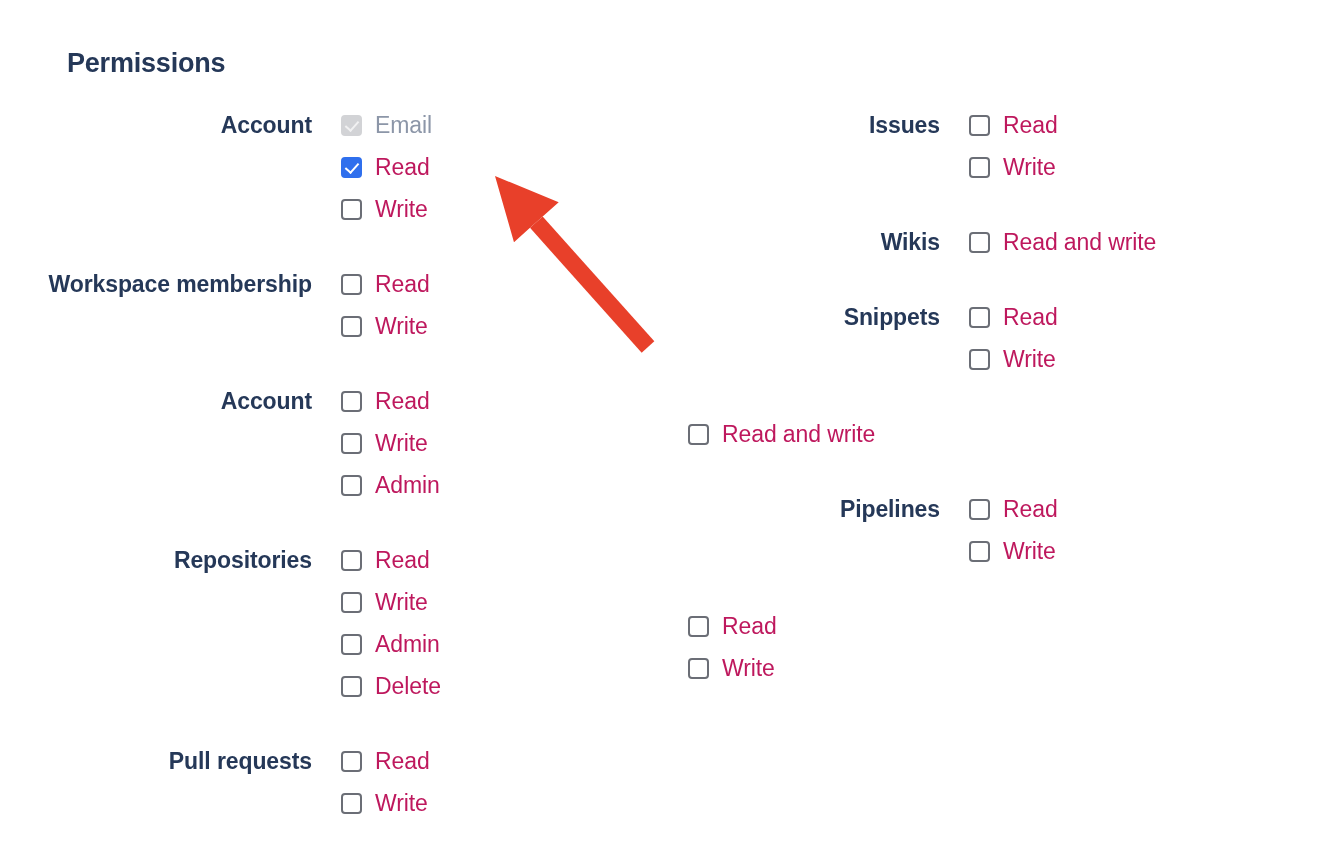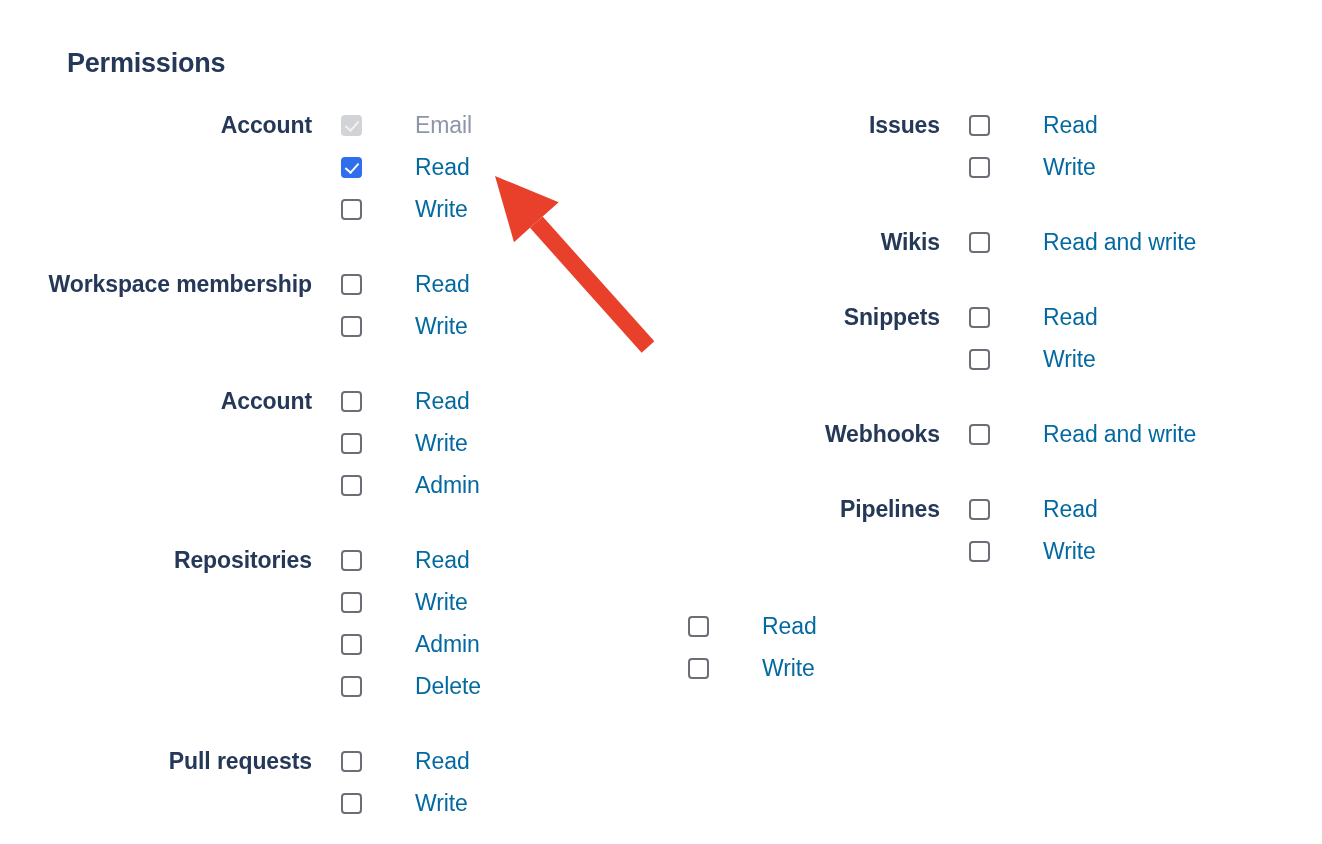--- a/index.html
+++ b/index.html
@@ -64,21 +64,20 @@
 
   .group-options {
     flex: 1 1 auto;
     min-width: 0;
   }
 
   .option-row {
     display: flex;
     align-items: center;
     height: 42px;
-    gap: 40px;
   }
 
   
   .cb {
     width: 21px;
     height: 21px;
     flex: 0 0 auto;
     border-radius: 4px;
     box-sizing: border-box;
     position: relative;
@@ -105,21 +104,21 @@
     border: solid #ffffff;
     border-width: 0 2.6px 2.6px 0;
     transform: rotate(42deg);
   }
   .cb.disabled-checked::after {
     border-color: #f1f1f2;
   }
 
   .option-label {
     font-size: 23px;
-    color: #0369a1;
+    color: #be185d;
     line-height: 42px;
     padding-left: 13px;
     white-space: nowrap;
     letter-spacing: -0.1px;
   }
   .option-label.is-disabled { color: #8c96a8; }
 
   
   .annotation-arrow {
     position: absolute;
@@ -249,21 +248,20 @@
             <span class="cb"></span>
             <span class="option-label">Read</span>
           </label>
           <label class="option-row">
             <span class="cb"></span>
             <span class="option-label">Write</span>
           </label>
         </div>
       </div>
       <div class="perm-group">
-        <div class="group-label">Webhooks</div>
         <div class="group-options">
           <label class="option-row">
             <span class="cb"></span>
             <span class="option-label">Read and write</span>
           </label>
         </div>
       </div>
       <div class="perm-group">
         <div class="group-label">Pipelines</div>
         <div class="group-options">

